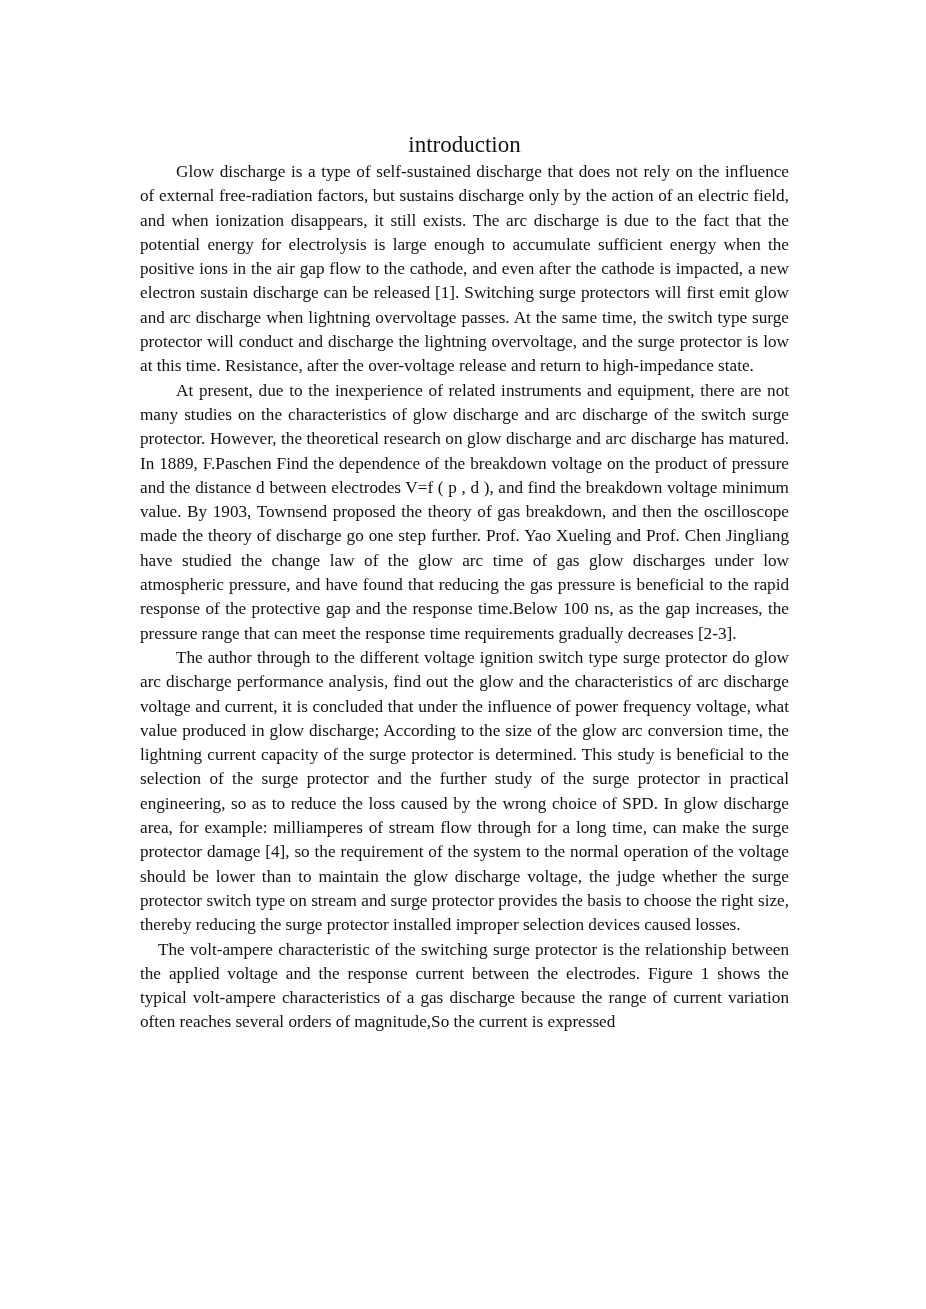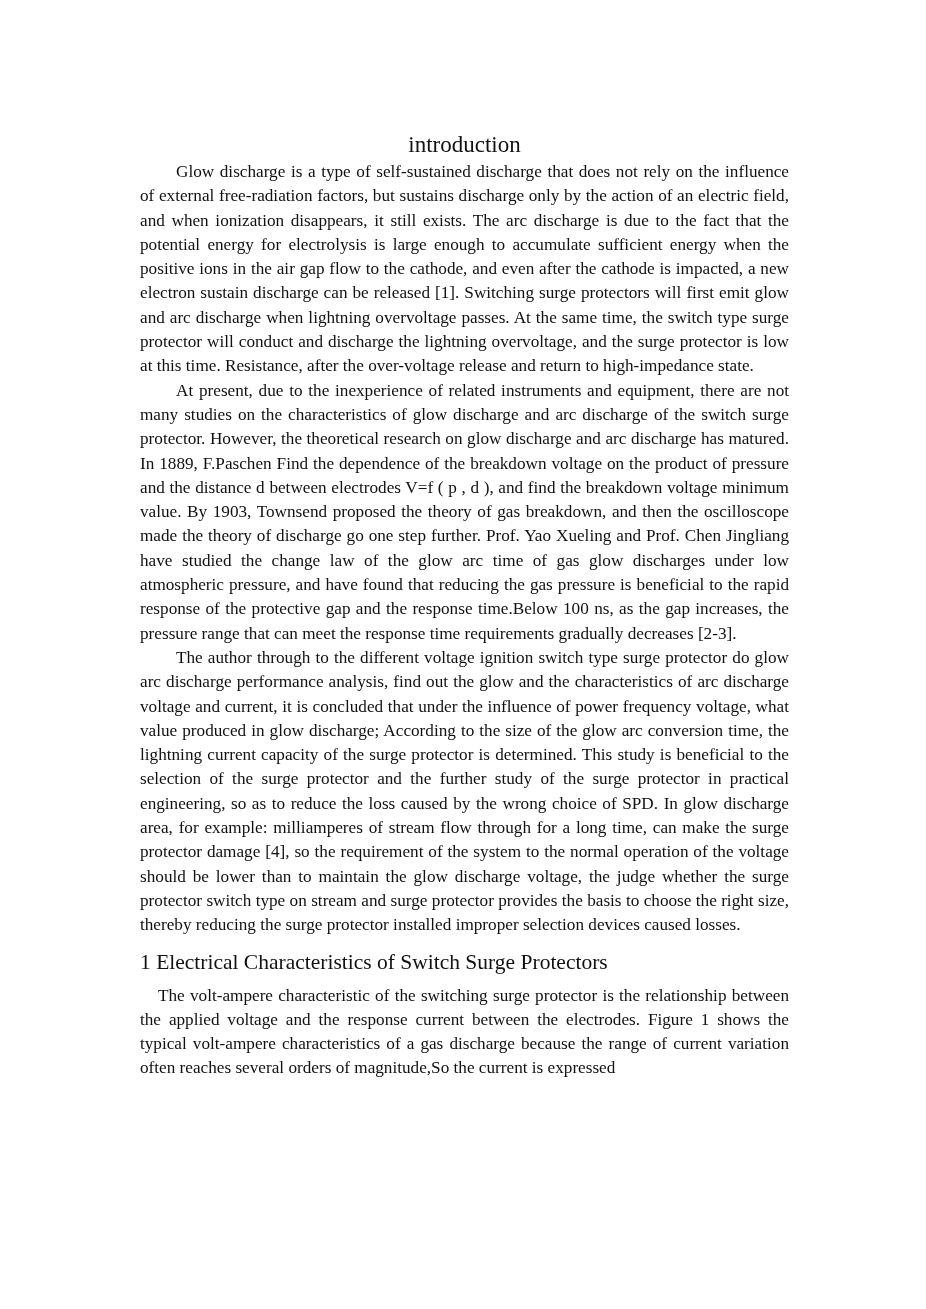--- a/index.html
+++ b/index.html
@@ -23,15 +23,14 @@
   .para.small-indent { text-indent: 18px; }
 </style>
 </head>
 <body>
 
 <div class="page">
   <h1 class="title">introduction</h1>
   <p class="para">Glow discharge is a type of self-sustained discharge that does not rely on the influence of external free-radiation factors, but sustains discharge only by the action of an electric field, and when ionization disappears, it still exists. The arc discharge is due to the fact that the potential energy for electrolysis is large enough to accumulate sufficient energy when the positive ions in the air gap flow to the cathode, and even after the cathode is impacted, a new electron sustain discharge can be released [1]. Switching surge protectors will first emit glow and arc discharge when lightning overvoltage passes. At the same time, the switch type surge protector will conduct and discharge the lightning overvoltage, and the surge protector is low at this time. Resistance, after the over-voltage release and return to high-impedance state.</p>
   <p class="para">At present, due to the inexperience of related instruments and equipment, there are not many studies on the characteristics of glow discharge and arc discharge of the switch surge protector. However, the theoretical research on glow discharge and arc discharge has matured. In 1889, F.Paschen Find the dependence of the breakdown voltage on the product of pressure and the distance d between electrodes V=f ( p , d ), and find the breakdown voltage minimum value. By 1903, Townsend proposed the theory of gas breakdown, and then the oscilloscope made the theory of discharge go one step further. Prof. Yao Xueling and Prof. Chen Jingliang have studied the change law of the glow arc time of gas glow discharges under low atmospheric pressure, and have found that reducing the gas pressure is beneficial to the rapid response of the protective gap and the response time.Below 100 ns, as the gap increases, the pressure range that can meet the response time requirements gradually decreases [2-3].</p>
   <p class="para">The author through to the different voltage ignition switch type surge protector do glow arc discharge performance analysis, find out the glow and the characteristics of arc discharge voltage and current, it is concluded that under the influence of power frequency voltage, what value produced in glow discharge; According to the size of the glow arc conversion time, the lightning current capacity of the surge protector is determined. This study is beneficial to the selection of the surge protector and the further study of the surge protector in practical engineering, so as to reduce the loss caused by the wrong choice of SPD. In glow discharge area, for example: milliamperes of stream flow through for a long time, can make the surge protector damage [4], so the requirement of the system to the normal operation of the voltage should be lower than to maintain the glow discharge voltage, the judge whether the surge protector switch type on stream and surge protector provides the basis to choose the right size, thereby reducing the surge protector installed improper selection devices caused losses.</p>
-  <h2 class="section-heading">1 Electrical Characteristics of Switch Surge Protectors</h2>
   <p class="para small-indent">The volt-ampere characteristic of the switching surge protector is the relationship between the applied voltage and the response current between the electrodes. Figure 1 shows the typical volt-ampere characteristics of a gas discharge because the range of current variation often reaches several orders of magnitude,So the current is expressed</p>
 </div>
 
 </body></html>

